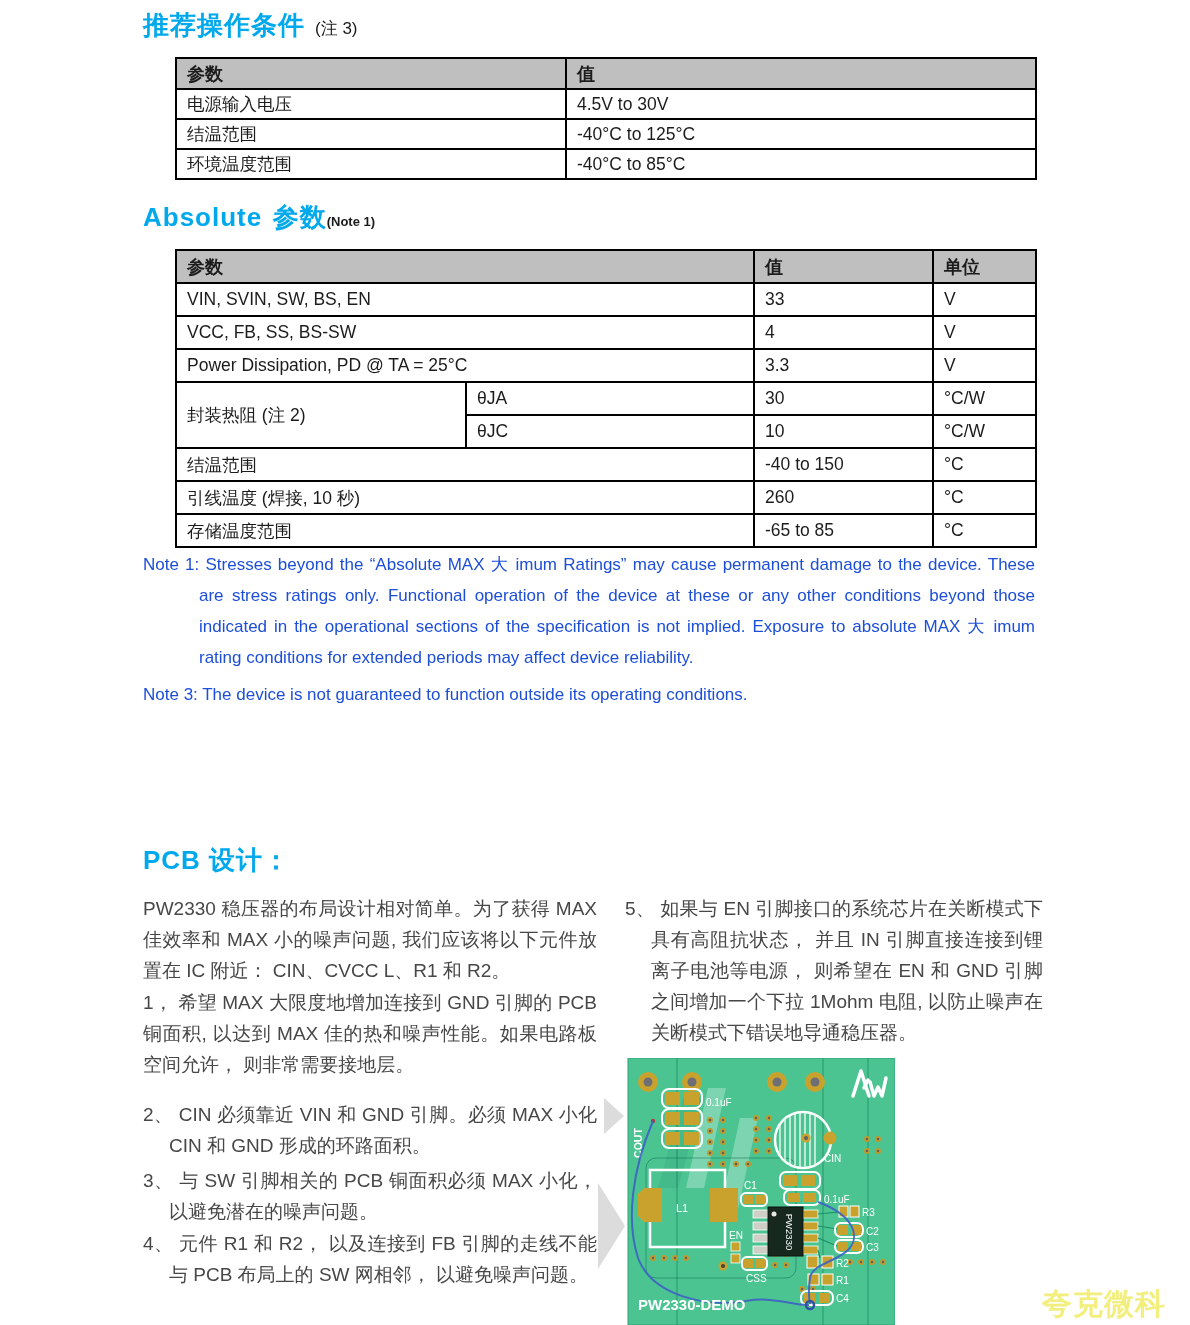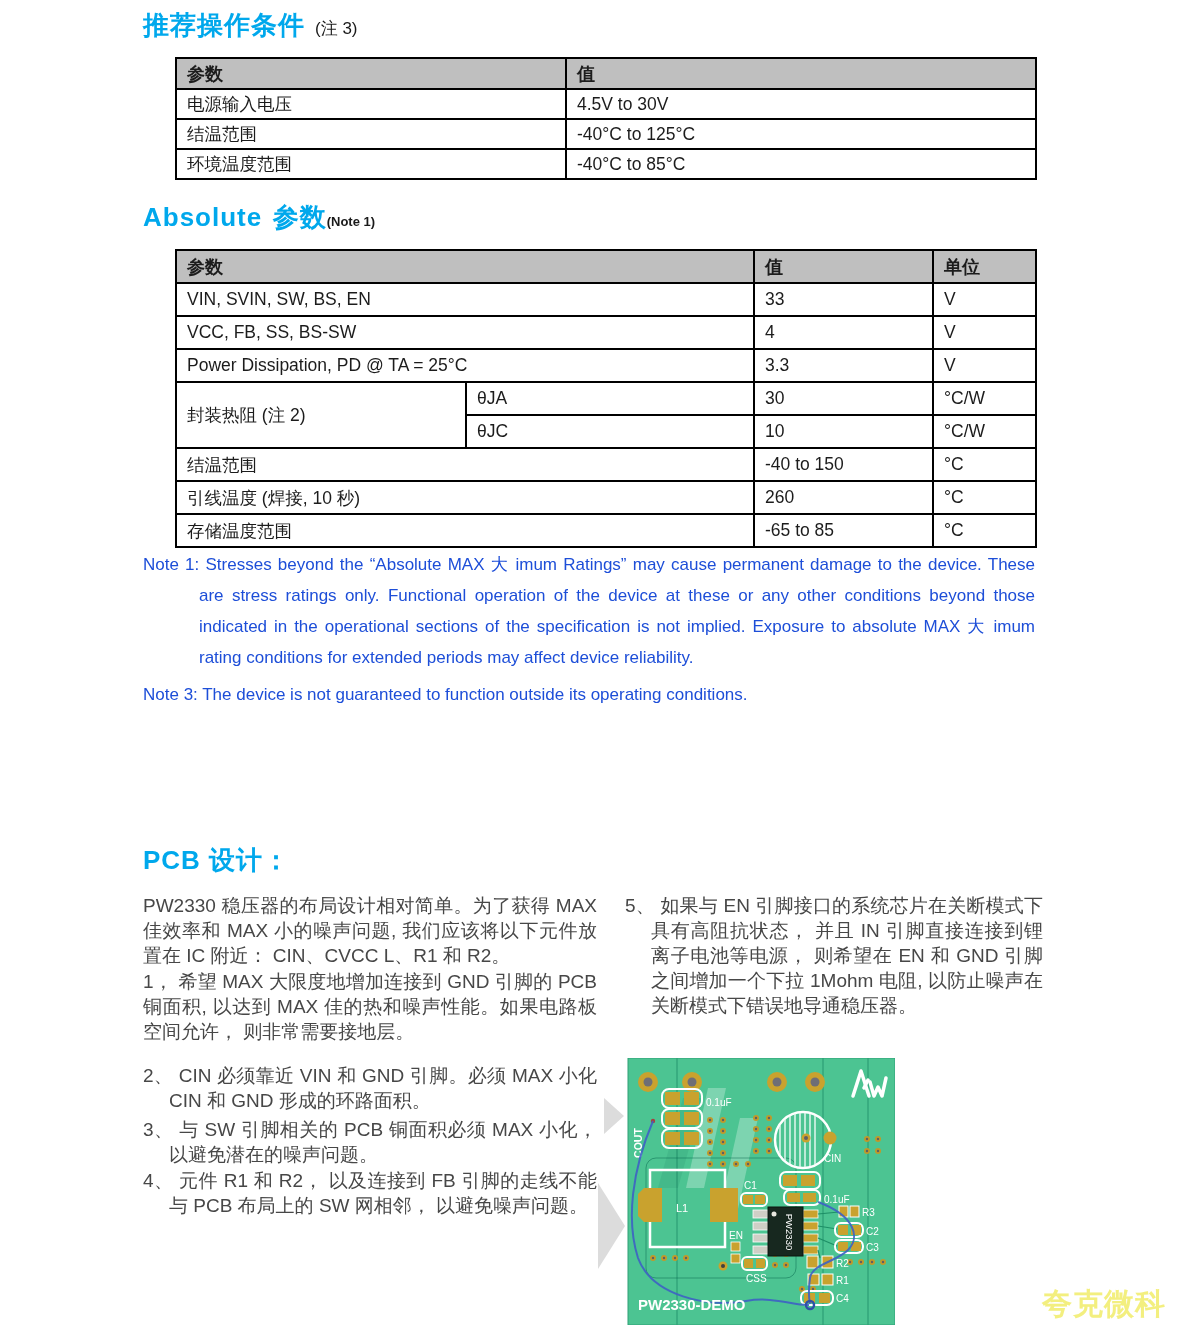--- a/index.html
+++ b/index.html
@@ -19,21 +19,21 @@
     border:2px solid #000;padding:2px 10px;font-size:17.5px;color:#1c1c1c;
     text-align:left;vertical-align:middle;overflow:hidden;white-space:nowrap;
   }
   table.spec th{background:#BFBFBF;font-weight:bold;font-size:18px;}
   #table1 tr{height:20px;} #table1 tr.head{height:31px;}
   #table2 tr{height:33px;}
   
   .note{margin:0 0 6px 0;font-size:17px;line-height:31px;color:#1d4ed8;
     text-align:justify;padding-left:56px;text-indent:-56px;}
   
-  .para{margin:0;font-size:19px;line-height:25px;color:#474747;text-align:justify;}
+  .para{margin:0;font-size:19px;line-height:31px;color:#474747;text-align:justify;}
   .para.hang{padding-left:26px;text-indent:-26px;}
   
   #watermark{color:#F3EF7F;font-size:30px;letter-spacing:1px;font-weight:bold;}
   svg text{font-family:"Liberation Sans","DejaVu Sans",sans-serif;}
 </style>
 </head>
 <body>
 
 <div class="abs" style="left:143px;top:8px;">
   <span class="h-cyan">推荐操作条件</span><span class="h-note">(注 3)</span>

